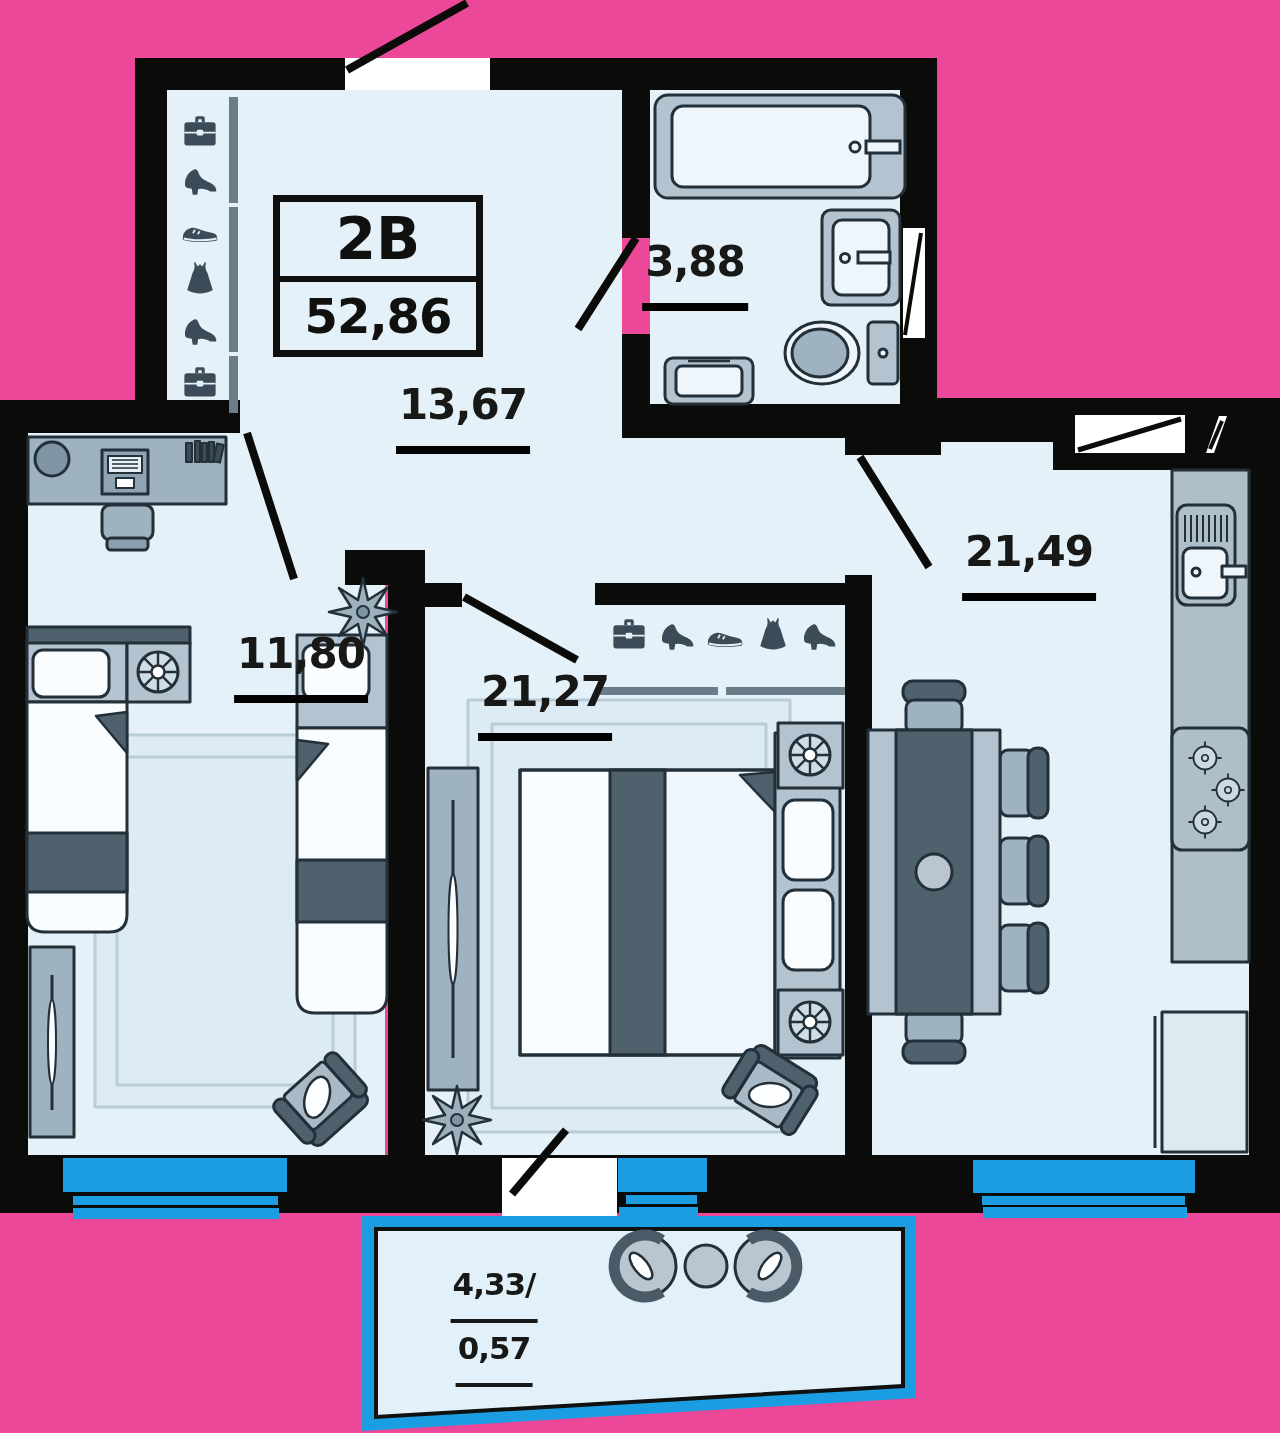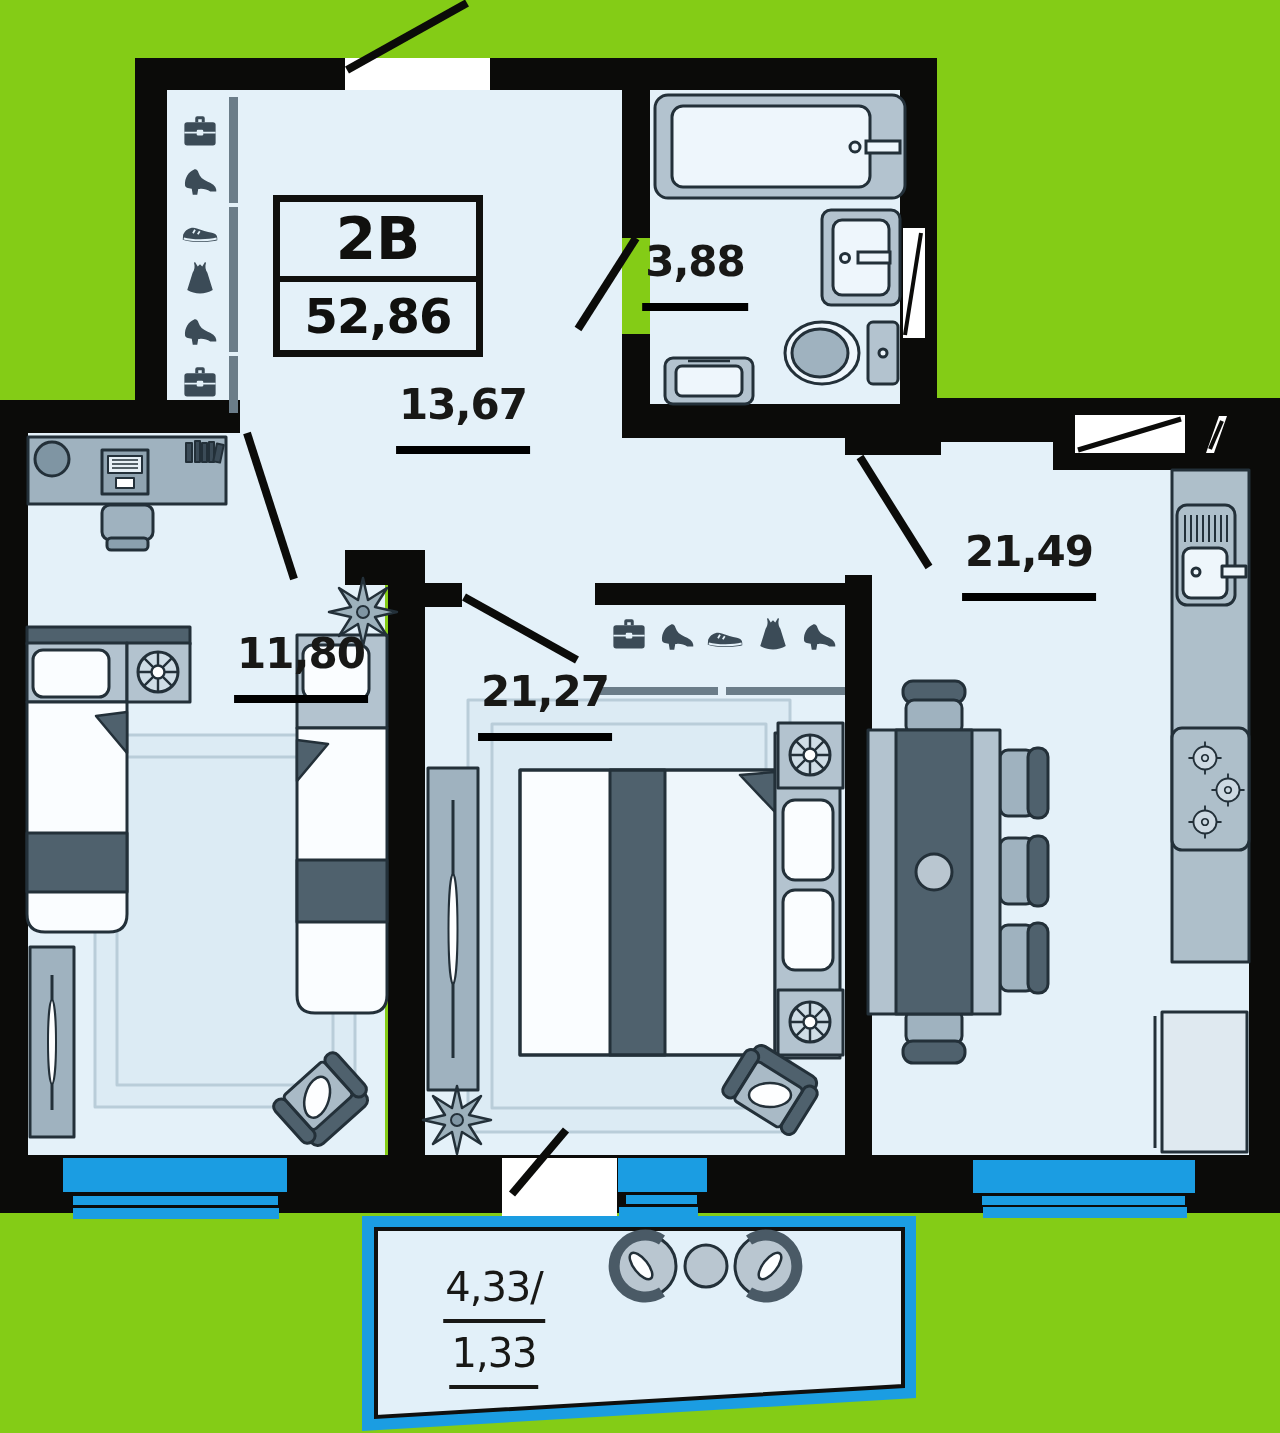--- a/index.html
+++ b/index.html
@@ -1,27 +1,27 @@
 <!DOCTYPE html>
 <html><head>
 <meta charset="utf-8">
 <style>
   html,body{margin:0;padding:0;background:#fff;}
-  #plan{position:relative;width:1280px;height:1433px;background:#84cc16;overflow:hidden;
+  #plan{position:relative;width:1280px;height:1433px;background:#ec4899;overflow:hidden;
         font-family:"DejaVu Sans","Liberation Sans",sans-serif;}
   .floor{position:absolute;background:#e4f1f9;}
   .wall{position:absolute;background:#0b0b09;}
   svg.layer{position:absolute;left:0;top:0;}
   .rm{position:absolute;transform:translate(-50%,-50%);color:#181816;font-weight:700;
       font-size:42px;letter-spacing:-1px;line-height:1.0;border-bottom:8px solid #000000;
       padding:0 3px 20px 3px;white-space:nowrap;}
   .balc-label{position:absolute;transform:translate(-50%,-50%);display:flex;flex-direction:column;
       align-items:center;gap:10px;}
-  .balc-label span{color:#181816;font-weight:400;font-size:40px;letter-spacing:-1px;
-      border-bottom:4px solid #181816;padding:0 2px 12px 2px;line-height:1;}
+  .balc-label span{color:#181816;font-weight:700;font-size:31px;letter-spacing:-1px;
+      border-bottom:4px solid #181816;padding:0 2px 19px 2px;line-height:1;}
   #titlebox{position:absolute;left:273px;top:195px;width:196px;height:148px;
       border:7px solid #10100e;display:flex;flex-direction:column;}
   #titlebox .cellA{flex:1.08;display:flex;align-items:center;justify-content:center;
       font-size:58px;font-weight:700;color:#10100e;border-bottom:6px solid #10100e;}
   #titlebox .cellB{flex:1;display:flex;align-items:center;justify-content:center;
       font-size:48px;font-weight:700;color:#10100e;letter-spacing:-1px;border-radius:16px;}
 </style>
 </head>
 <body>
 
@@ -346,16 +346,16 @@
     <div class="cellB">52,86</div>
   </div>
 
   <div class="rm" style="left:463px;top:419px">13,67</div>
   <div class="rm" style="left:695px;top:276px">3,88</div>
   <div class="rm" style="left:1029px;top:566px">21,49</div>
   <div class="rm" style="left:301px;top:668px">11,80</div>
   <div class="rm" style="left:545px;top:706px">21,27</div>
   <div class="balc-label" style="left:494px;top:1328px">
     <span>4,33/</span>
-    <span>1,33</span>
+    <span>0,57</span>
   </div>
 
 </div>
 
 </body></html>

